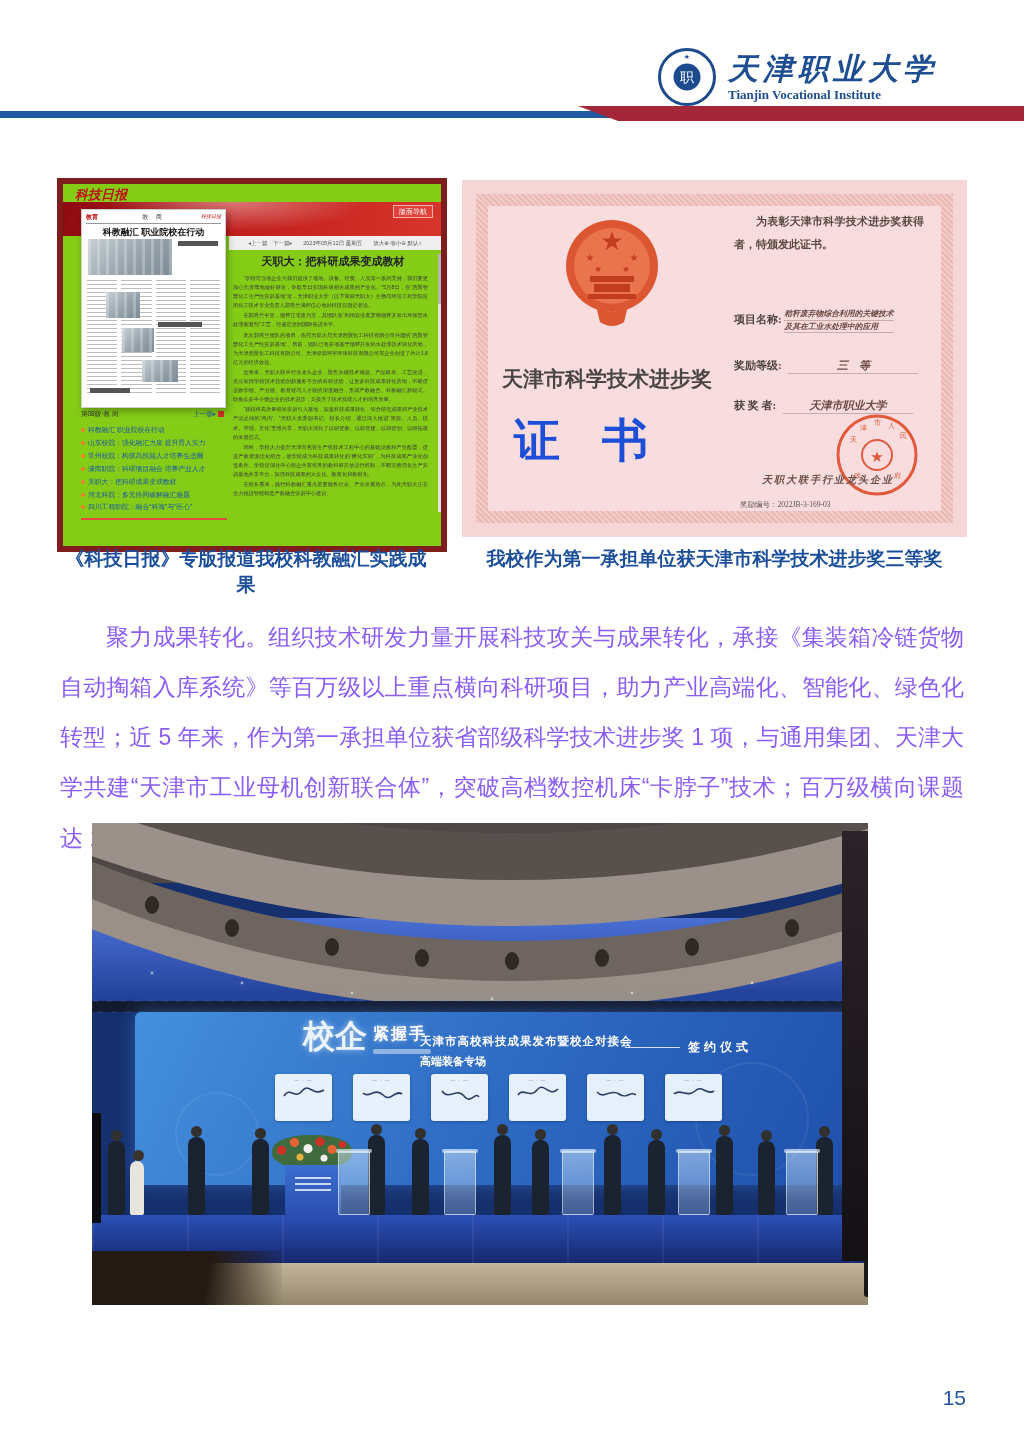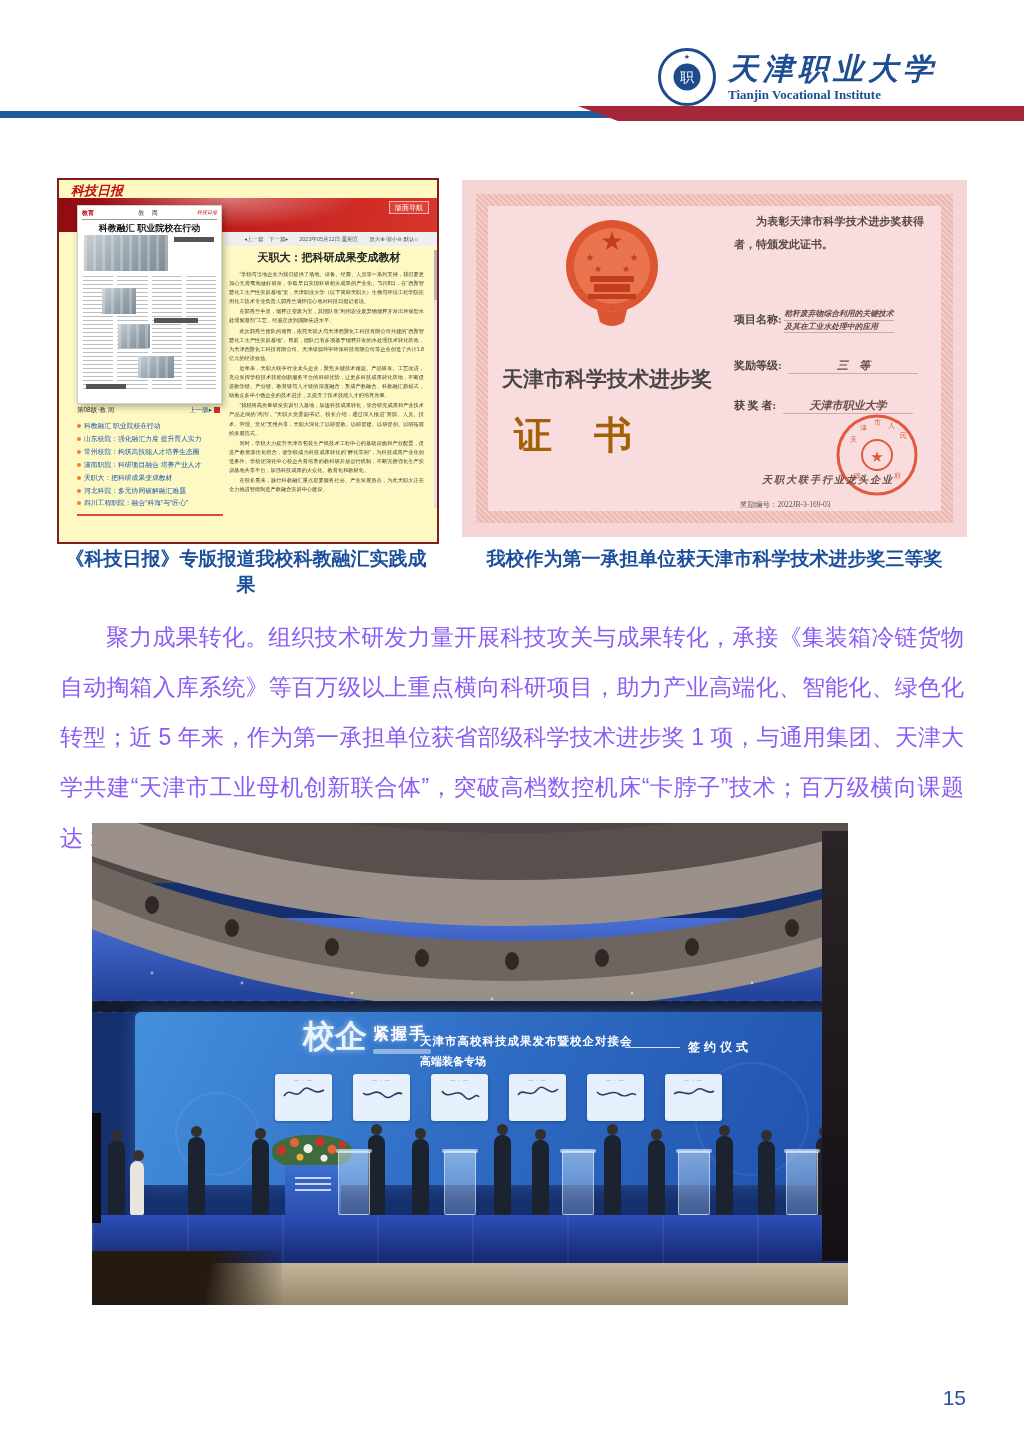--- a/index.html
+++ b/index.html
@@ -18,21 +18,21 @@
   .hdr-en{font-family:"Liberation Serif","DejaVu Serif",serif;font-weight:bold;font-size:13px;color:#1e4d92;margin-top:3px;}
   .band{position:absolute;top:106px;left:0;width:1024px;height:16px;}
   .band-blue{position:absolute;left:0;top:5px;width:612px;height:7px;background:#1f5a9e;}
   .band-red{position:absolute;right:0;top:0;width:446px;height:15px;background:#a32639;
             clip-path:polygon(0 0,100% 0,100% 100%,40px 100%);}
 
   
   .cap{position:absolute;font-weight:bold;font-size:19px;color:#1c4f9b;text-align:center;}
 
   
-  .np{position:absolute;left:57px;top:178px;width:378px;height:362px;background:#fef9c3;border:2px solid #7f1d1d;overflow:hidden;}
+  .np{position:absolute;left:57px;top:178px;width:378px;height:362px;background:#84cc16;border:6px solid #7f1d1d;overflow:hidden;}
   .np-masthead{position:absolute;left:12px;top:2px;font-family:"Liberation Serif",serif;font-weight:bold;
                font-style:italic;font-size:13px;color:#c00c12;}
   .np-banner{position:absolute;left:0;top:18px;width:100%;height:34px;
              background:linear-gradient(100deg,#8f0b10 0%,#c01d1b 45%,#d8352c 100%);overflow:hidden;}
   .np-banner::before{content:"";position:absolute;left:10%;top:-30px;width:70%;height:60px;border-radius:50%;
              background:radial-gradient(ellipse at center,rgba(255,255,255,.4),rgba(255,255,255,0) 70%);}
   .np-navbtn{position:absolute;right:8px;top:21px;background:#e0413a;color:#fff;font-size:7px;line-height:11px;
              padding:0 5px;border:1px solid #f3b0ac;}
   .np-toolbar{position:absolute;left:166px;top:52px;width:212px;height:14px;background:#efefef;
               font-size:5.5px;color:#555;line-height:14px;text-align:center;white-space:nowrap;overflow:hidden;}
@@ -63,34 +63,34 @@
   .np-links{position:absolute;left:18px;top:240px;width:146px;border-bottom:2px solid #e04a40;padding-bottom:4px;}
   .np-link{font-size:6.8px;color:#1a56a8;line-height:1.9;white-space:nowrap;overflow:hidden;}
   .np-bullet{display:inline-block;width:4px;height:4px;border-radius:50%;background:#f08030;margin-right:3px;}
 
   
   .cert{position:absolute;left:462px;top:180px;width:505px;height:357px;background:#f6d5d6;overflow:hidden;}
   .cert-frame{position:absolute;inset:14px;background:repeating-linear-gradient(45deg,#eab9b3 0 2px,#f3ccc7 2px 4px);}
   .cert-inner{position:absolute;inset:12px;background:#f9dcdd;}
   .cert-name{position:absolute;left:30px;top:185px;width:230px;text-align:center;font-weight:bold;
              font-size:21px;color:#4a4646;}
-  .cert-word{position:absolute;left:52px;top:230px;font-weight:bold;font-size:38px;color:#a16207;
+  .cert-word{position:absolute;left:52px;top:230px;font-weight:bold;font-size:46px;color:#1d4ed8;
              letter-spacing:42px;font-family:"Liberation Serif",serif;}
   .cert-right{position:absolute;left:272px;top:30px;width:190px;font-family:"Liberation Serif","DejaVu Serif",serif;color:#5a4a44;}
   .cert-intro{font-weight:bold;font-size:11px;line-height:2.1;text-indent:2em;text-align:justify;}
   .cert-row{position:absolute;left:272px;font-family:"Liberation Serif",serif;color:#4c4440;font-weight:bold;font-size:11px;white-space:nowrap;}
   .cert-row .val{font-weight:bold;font-style:italic;color:#6b4a45;border-bottom:1px solid #caa;display:inline-block;text-align:center;}
   .cert-proj-val{display:inline-block;vertical-align:middle;font-size:7.8px;font-style:italic;color:#6b4a45;font-weight:bold;line-height:1.5;}
   .cert-proj-val div{border-bottom:1px solid #caa;}
   .cert-date{position:absolute;left:300px;top:293px;font-family:"Liberation Serif",serif;font-style:italic;
              font-weight:bold;font-size:10px;color:#6b5148;letter-spacing:2px;z-index:4;}
   .cert-num{position:absolute;left:278px;top:320px;font-family:"Liberation Serif",serif;font-size:7.5px;color:#5d5550;}
 
   
-  .photo{position:absolute;left:92px;top:823px;width:756px;height:482px;background:#16306e;overflow:hidden;}
+  .photo{position:absolute;left:92px;top:823px;width:756px;height:482px;background:#16306e;overflow:hidden;padding-left:20px;}
   .photo svg.ceil{position:absolute;left:0;top:0;}
   .screen{position:absolute;left:43px;top:189px;width:773px;height:173px;border-radius:6px;
           background:linear-gradient(115deg,#4490dc 0%,#2f6cc4 45%,#1d4da8 100%);
           box-shadow:0 0 18px rgba(60,130,220,.5);}
   .screen .wm{position:absolute;border:2px solid rgba(255,255,255,.07);border-radius:50%;}
   .scr-logo{position:absolute;left:168px;top:8px;display:flex;gap:6px;align-items:flex-start;}
   .scr-logo .big{font-size:32px;font-weight:bold;color:#eaf4ff;line-height:1;text-shadow:0 0 6px rgba(255,255,255,.6);
                  font-family:"Liberation Serif",serif;}
   .scr-logo .side{display:flex;flex-direction:column;margin-top:4px;}
   .scr-logo .mid{font-size:16px;font-weight:bold;color:#fff;letter-spacing:2px;text-shadow:0 0 5px rgba(255,255,255,.5);}

